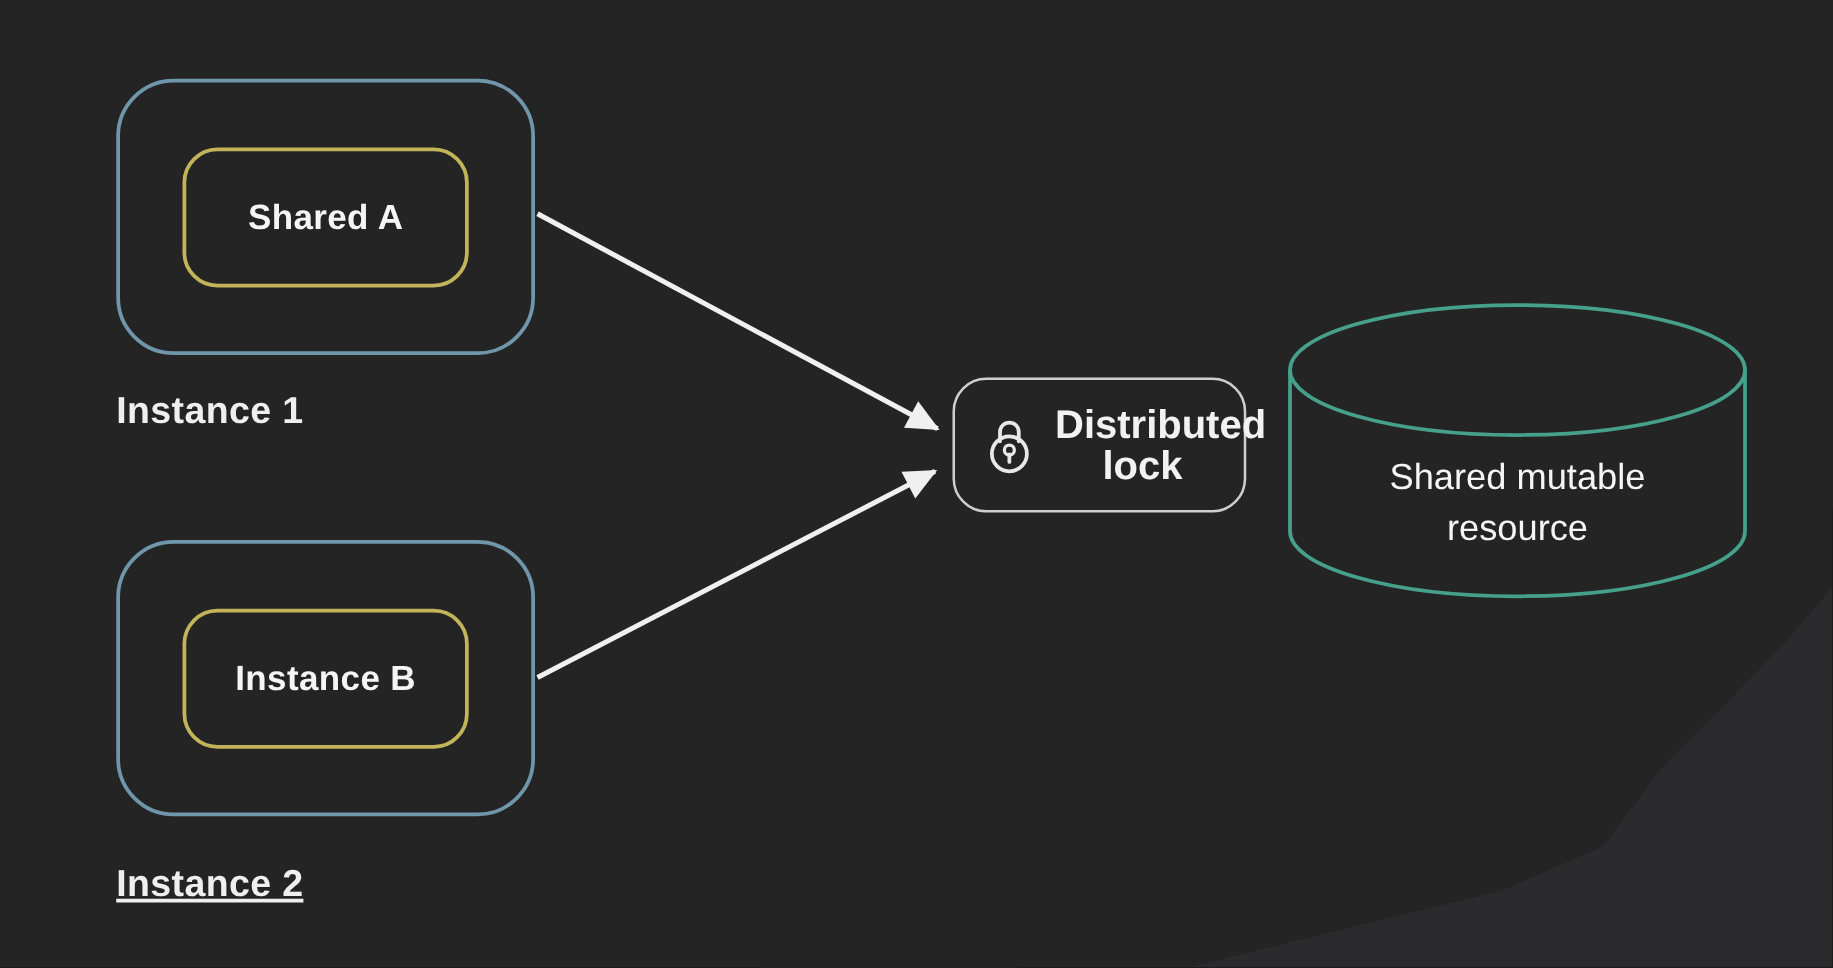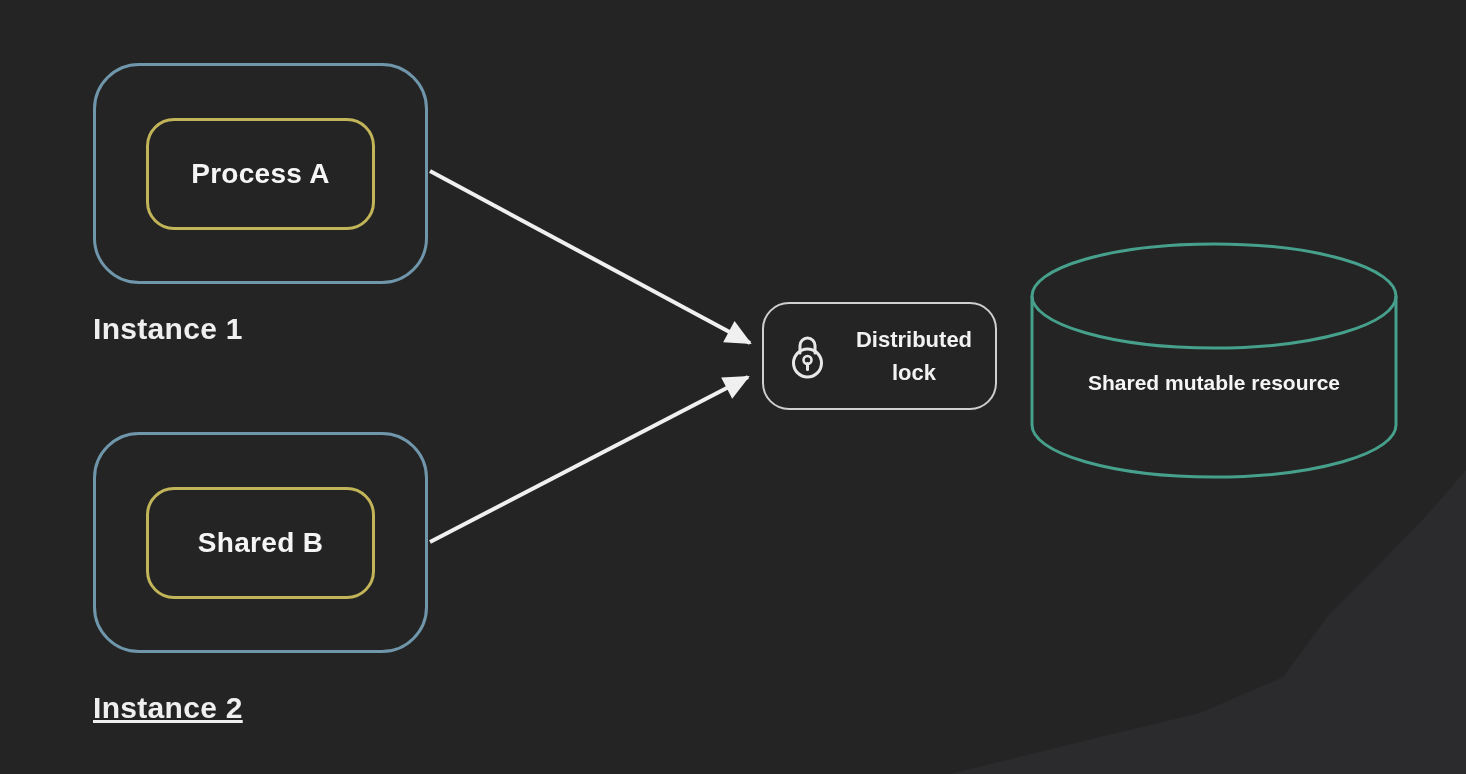--- a/index.html
+++ b/index.html
@@ -68,35 +68,35 @@
     border-radius: 27px;
     box-sizing: border-box;
     display: flex; align-items: center;
     gap: 15px;
     padding-left: 21px;
   }
   .lock-icon-wrap { flex: 0 0 auto; width: 44px; height: 52px; }
   .lock-label {
     width: 140px;
     text-align: center;
-    font-size: 22px;
+    font-size: 32px;
     line-height: 33px;
     font-weight: 600;
     color: #f2f2f2;
   }
 
   
   .resource-label {
     position: absolute;
     left: 1064px; top: 362px;
     width: 300px;
     text-align: center;
-    font-size: 21px;
+    font-size: 29px;
     line-height: 41px;
-    font-weight: 700;
+    font-weight: 400;
     color: #f5f5f5;
   }
 </style>
 </head>
 <body>
 
 <div class="canvas">
 
   <div class="bg-wedge"></div>
 
@@ -111,28 +111,28 @@
     <line x1="430" y1="542" x2="748" y2="377" stroke-width="4" fill="none" marker-end="url(#ah)" stroke="#f0f0f0"></line>
 
     <g fill="none" stroke-width="3" stroke-linejoin="round" stroke="#46a08c">
       <path d="M1032,296 L1032,425 A182,52 0 0 0 1396,425 L1396,296"></path>
       <ellipse cx="1214" cy="296" rx="182" ry="52"></ellipse>
     </g>
   </svg>
 
   <div class="instance-box instance-1">
     <div class="process-box">
-      <span>Process A</span>
+      <span>Shared A</span>
     </div>
   </div>
   <div class="instance-label instance-label-1">Instance 1</div>
 
   <div class="instance-box instance-2">
     <div class="process-box">
-      <span>Shared B</span>
+      <span>Instance B</span>
     </div>
   </div>
   <div class="instance-label instance-label-2">Instance 2</div>
 
   <div class="lock-box">
     <div class="lock-icon-wrap">
       <svg width="44" height="52" viewBox="0 0 44 52" fill="none" stroke-linecap="round" stroke-linejoin="round" stroke="#e8e8e8">
         <path d="M15,23 V15.5 A7.5,7.5 0 0 1 30,15.5 V23" stroke-width="3"></path>
         <circle cx="22.5" cy="33" r="14" stroke-width="3"></circle>
         <circle cx="22.5" cy="30" r="4" stroke-width="2.6"></circle>

